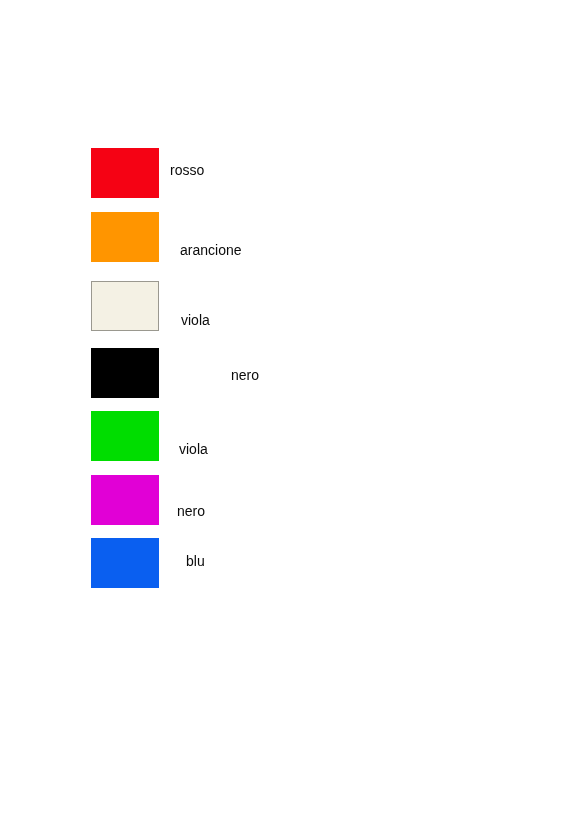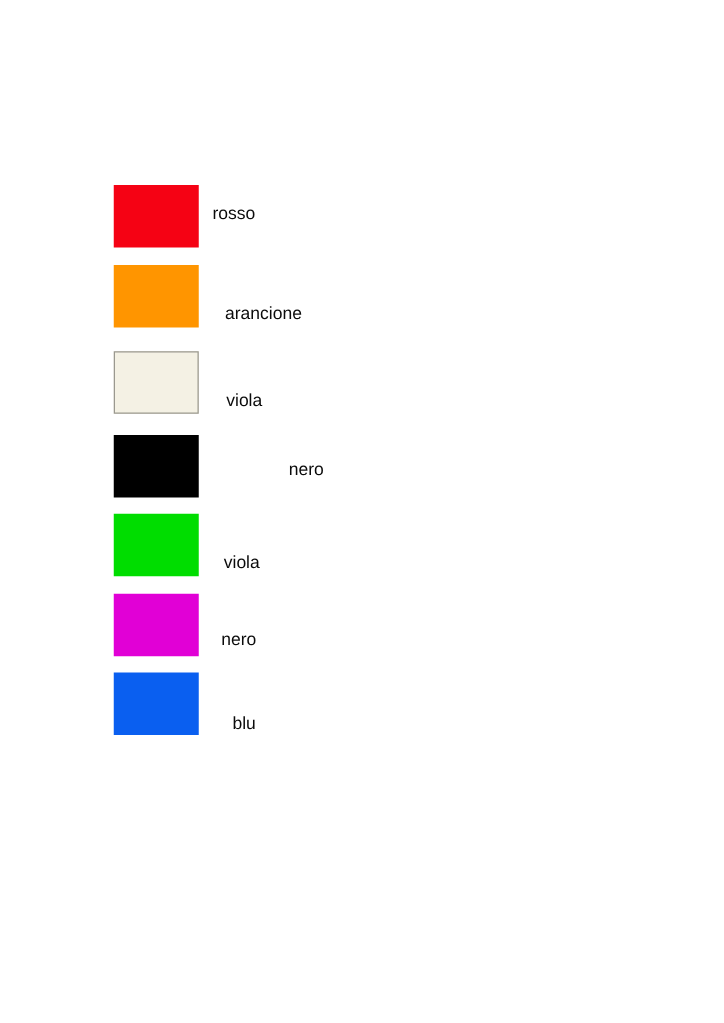--- a/index.html
+++ b/index.html
@@ -77,16 +77,16 @@
       <li class="legend-row" style="top: 0px; height: 0px;">
         <div class="swatch" style="left: 91px; top: 411px; width: 68px; height: 50px; background: rgb(0, 221, 0);"></div>
         <span class="swatch-label" style="left: 179px; top: 442px;">viola</span>
       </li>
       <li class="legend-row" style="top: 0px; height: 0px;">
         <div class="swatch" style="left: 91px; top: 475px; width: 68px; height: 50px; background: rgb(225, 0, 214);"></div>
         <span class="swatch-label" style="left: 177px; top: 504px;">nero</span>
       </li>
       <li class="legend-row" style="top: 0px; height: 0px;">
         <div class="swatch" style="left: 91px; top: 538px; width: 68px; height: 50px; background: rgb(10, 95, 240);"></div>
-        <span class="swatch-label" style="left: 186px; top: 571px;">blu</span>
+        <span class="swatch-label" style="left: 186px; top: 554px;">blu</span>
       </li>
     </ul>
 </div>
 
 </body></html>

